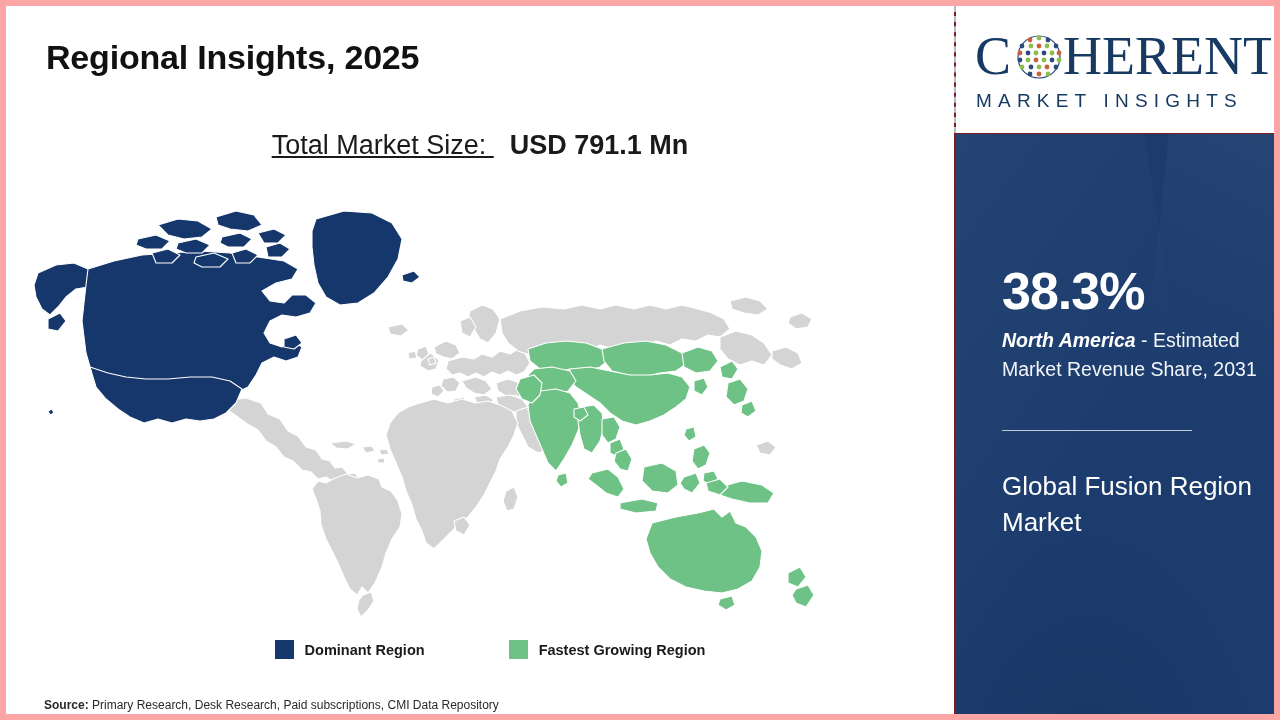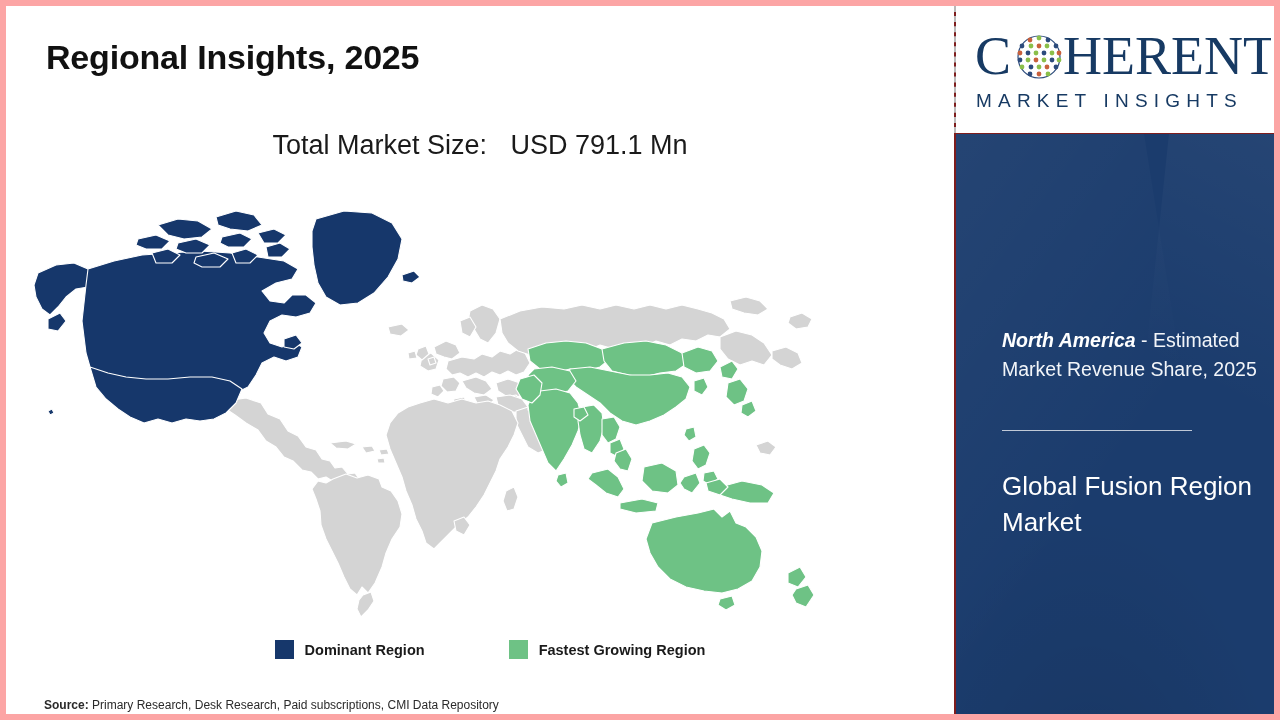--- a/index.html
+++ b/index.html
@@ -44,22 +44,22 @@
   #market-size-line {
     position: absolute;
     left: 0;
     top: 124px;
     width: 948px;
     text-align: center;
     font-size: 27px;
     color: #1a1a1a;
     white-space: nowrap;
   }
-  #market-size-line .ms-label { font-weight: 400; }
-  #market-size-line .ms-value { font-weight: normal; margin-left: 16px; }
+  #market-size-line .ms-label { font-weight: 400; text-decoration: underline; }
+  #market-size-line .ms-value { font-weight: bold; margin-left: 16px; }
 
   
   #map-wrap {
     position: absolute;
     left: 24px;
     top: 185px;
     width: 800px;
     height: 432px;
   }
   #map-wrap svg { display: block; width: 100%; height: 100%; }
@@ -423,23 +423,24 @@
 
       <text x="5" y="83" font-family="Liberation Sans, sans-serif" font-size="19" letter-spacing="6.2" fill="#173A63">MARKET INSIGHTS</text>
     </svg>
   </div>
 
   <div id="stats-panel">
     <div class="panel-sheen-a"></div>
     <div class="panel-sheen-b"></div>
     <div class="panel-sheen-c"></div>
 
+    <div id="stat-percent">38.3%</div>
 
     <div id="stat-caption">
-      <span class="region-name">North America</span><span> - Estimated Market Revenue Share, 2025</span>
+      <span class="region-name">North America</span><span> - Estimated Market Revenue Share, 2031</span>
     </div>
 
     <div id="stat-rule"></div>
 
     <div id="market-name">Global Fusion Region Market</div>
   </div>
 
 </div>
 
 </body></html>

